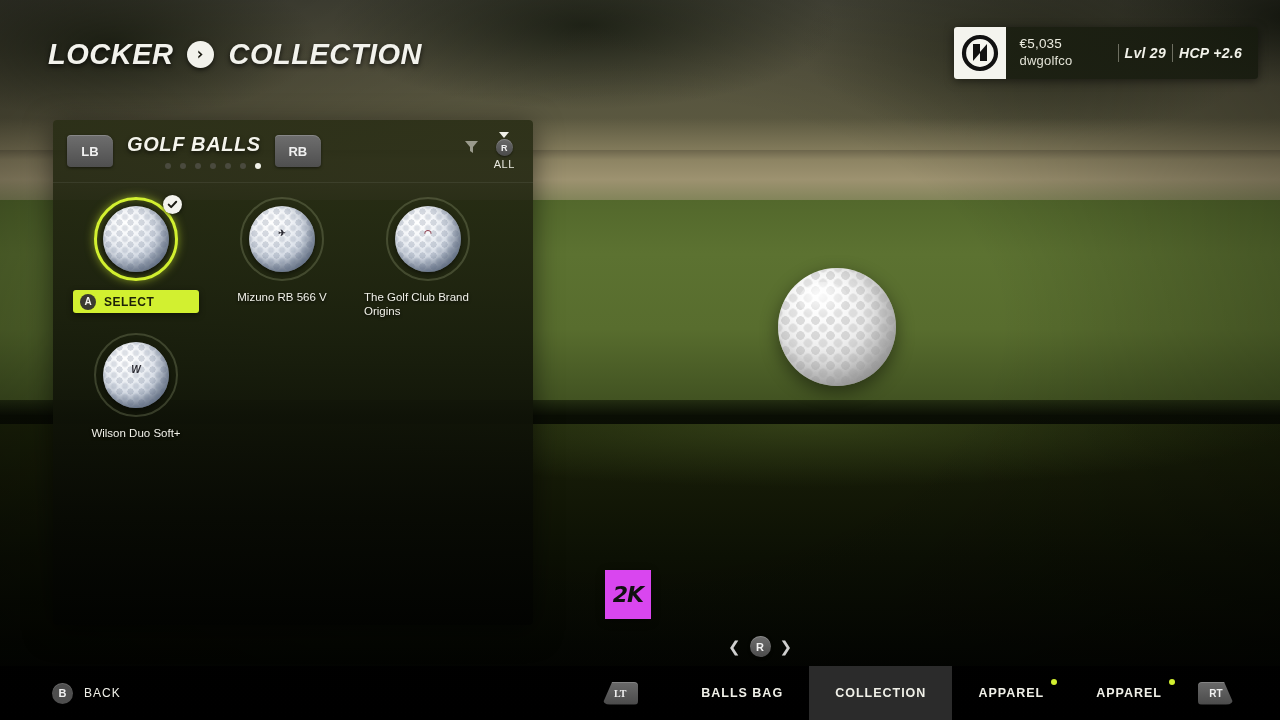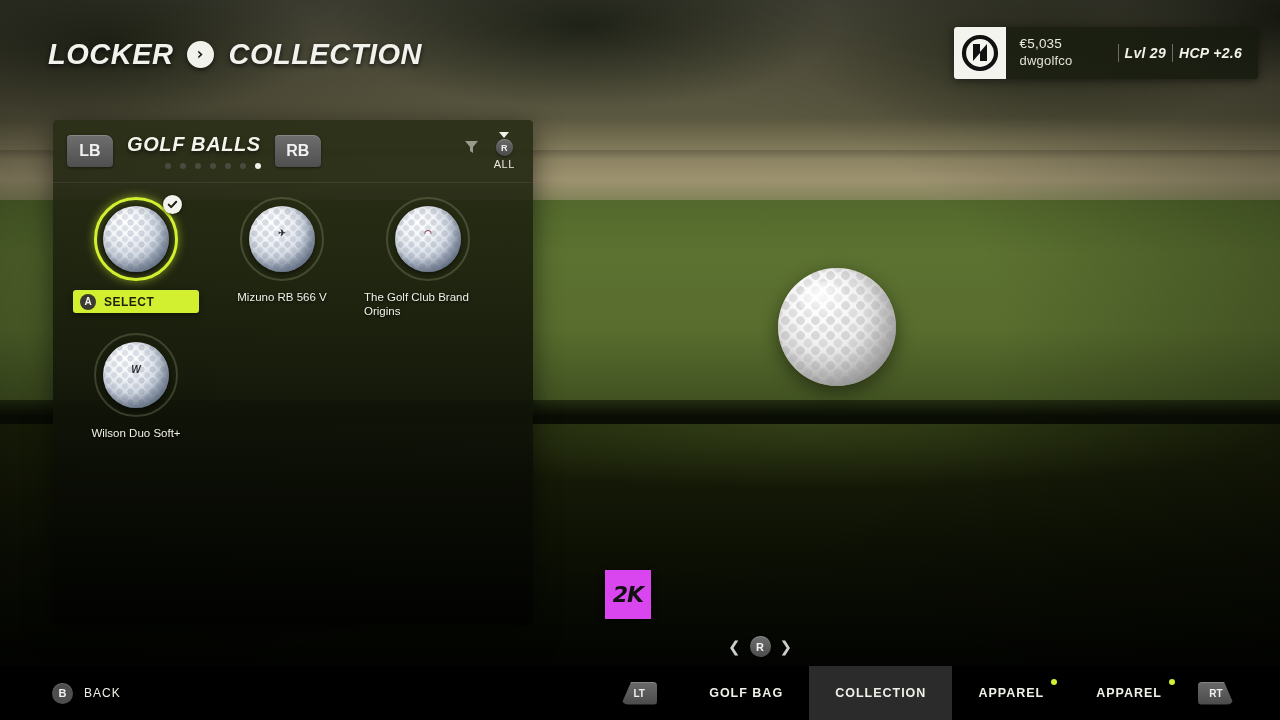--- a/index.html
+++ b/index.html
@@ -65,21 +65,21 @@
     border-radius:4px;
     box-shadow:0 6px 28px rgba(0,0,0,.55);
   }
   #panel-header{
     position:relative;height:62px;display:flex;align-items:center;padding:0 14px;
     border-bottom:1px solid rgba(255,255,255,.07);
   }
   .bumper{
     min-width:34px;height:24px;border-radius:4px 8px 4px 4px;
     background:linear-gradient(180deg,#6e6e6e,#4f4f4f);
-    color:#f0f0f0;font-size:16px;font-weight:bold;
+    color:#f0f0f0;font-size:13px;font-weight:bold;
     display:flex;align-items:center;justify-content:center;
     box-shadow:inset 0 1px 0 rgba(255,255,255,.18), 0 1px 3px rgba(0,0,0,.5);
     padding:4px 6px;
   }
   #panel-title-wrap{display:flex;flex-direction:column;align-items:flex-end;margin:0 14px;}
   #panel-title{
     font-size:20px;font-weight:bold;font-style:italic;color:#f4f4ec;letter-spacing:.6px;
     text-shadow:0 2px 4px rgba(0,0,0,.6);
   }
   #panel-dots{display:flex;gap:9px;margin-top:7px;}
@@ -219,21 +219,21 @@
   #trigger-lt{border-radius:8px 4px 4px 8px;clip-path:polygon(28% 0,100% 0,100% 100%,0 100%);}
   #trigger-rt{border-radius:4px 8px 8px 4px;clip-path:polygon(0 0,72% 0,100% 100%,0 100%);}
   .tab{
     position:relative;height:54px;display:flex;align-items:center;justify-content:center;
     padding:0 26px;font-size:12.5px;font-weight:bold;color:#f0f0e8;letter-spacing:1px;
   }
   .tab.active{background:rgba(255,255,255,.17);}
   .tab-dot{
     position:absolute;top:13px;right:13px;width:6px;height:6px;border-radius:50%;background:#d2f030;
   }
-  #lt-wrap{margin-right:26px;}
+  #lt-wrap{margin-right:37px;font-family:Liberation Serif, serif;}
   #rt-wrap{margin-left:10px;margin-right:46px;}
 </style>
 </head>
 <body>
 
 <div id="bg">
   <div class="bg-layer bg-sky"></div>
   <div class="bg-layer bg-tree"></div>
   <div class="bg-layer bg-khaki"></div>
   <div class="bg-layer bg-fair"></div>
@@ -374,21 +374,21 @@
     <div class="bbtn">B</div>
     <div id="back-label">BACK</div>
   </div>
 
   <div id="tabs">
     <div id="lt-wrap">
       <div class="trigger" id="trigger-lt">LT</div>
     </div>
 
     <div class="tab">
-      <span>GOLF BAG</span>
+      <span>BALLS BAG</span>
     </div>
 
     <div class="tab active">
       <span>COLLECTION</span>
     </div>
 
     <div class="tab">
       <span>APPAREL</span>
       <span class="tab-dot"></span>
     </div>

